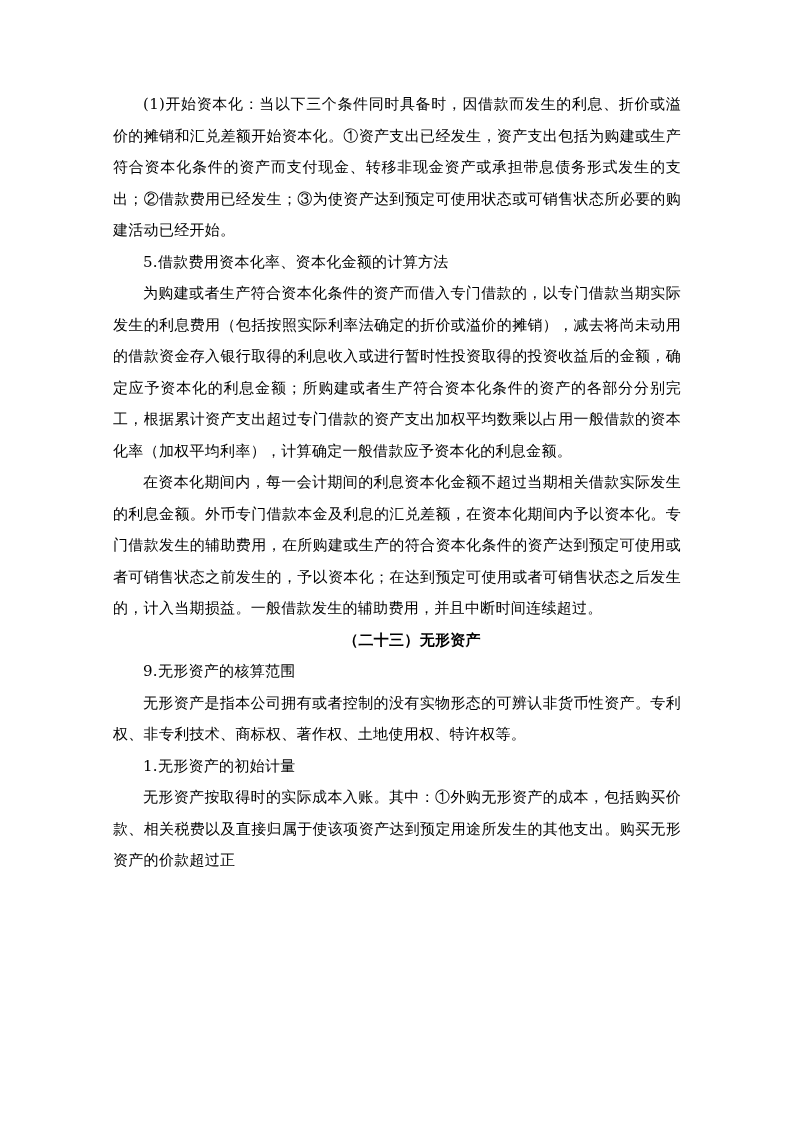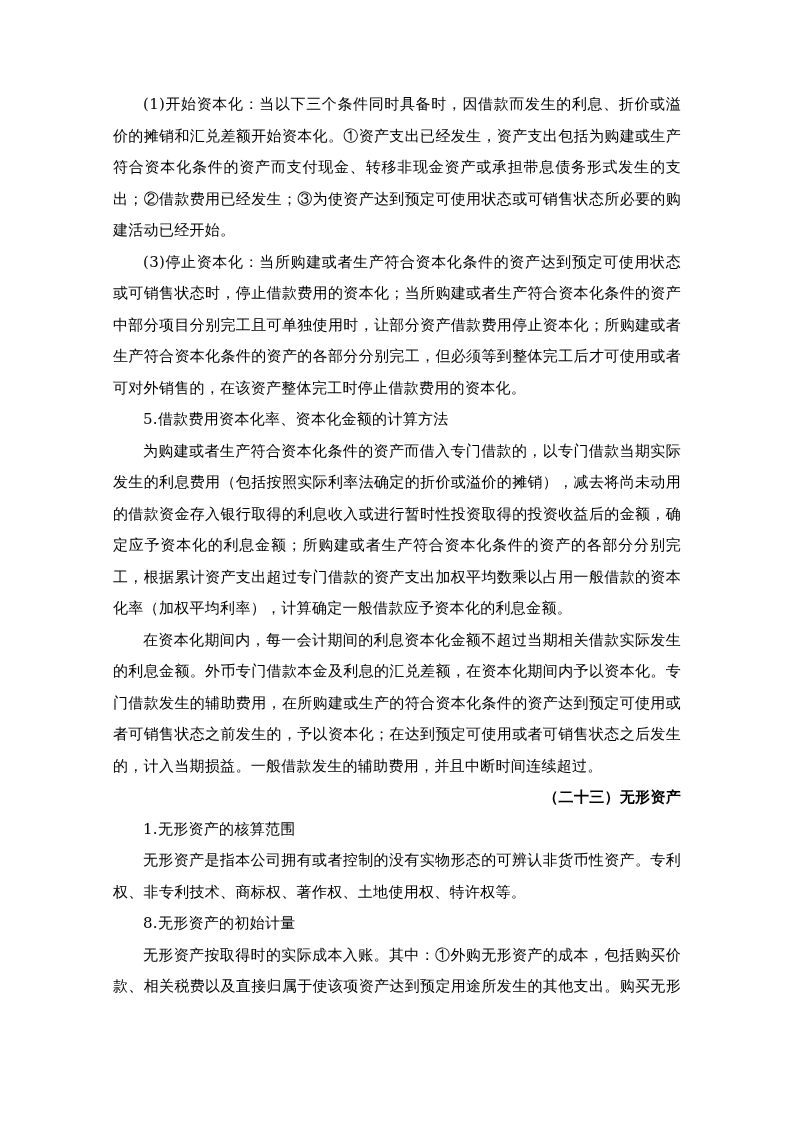--- a/index.html
+++ b/index.html
@@ -28,43 +28,42 @@
     padding: 0;
     font-size: 15px;
     line-height: 31.5px;
     text-align: justify;
     text-indent: 2em;
     letter-spacing: 0.3px;
     word-break: break-all;
   }
   .content p.heading-bold {
     font-weight: bold;
-    text-align: right;
+    text-align: center;
   }
   .page-number {
     position: absolute;
     left: 0;
     right: 0;
     top: 1036px;
     text-align: center;
     font-size: 13px;
     line-height: 20px;
     color: #6d28d9;
   }
 </style>
 </head>
 <body>
 
 <div class="page">
   <div class="content">
     <p>(1)开始资本化：当以下三个条件同时具备时，因借款而发生的利息、折价或溢价的摊销和汇兑差额开始资本化。①资产支出已经发生，资产支出包括为购建或生产符合资本化条件的资产而支付现金、转移非现金资产或承担带息债务形式发生的支出；②借款费用已经发生；③为使资产达到预定可使用状态或可销售状态所必要的购建活动已经开始。</p>
-    <p>(3)停止资本化：当所购建或者生产符合资本化条件的资产达到预定可使用状态或可销售状态时，停止借款费用的资本化；当所购建或者生产符合资本化条件的资产中部分项目分别完工且可单独使用时，让部分资产借款费用停止资本化；所购建或者生产符合资本化条件的资产的各部分分别完工，但必须等到整体完工后才可使用或者可对外销售的，在该资产整体完工时停止借款费用的资本化。</p>
     <p>5.借款费用资本化率、资本化金额的计算方法</p>
     <p>为购建或者生产符合资本化条件的资产而借入专门借款的，以专门借款当期实际发生的利息费用（包括按照实际利率法确定的折价或溢价的摊销），减去将尚未动用的借款资金存入银行取得的利息收入或进行暂时性投资取得的投资收益后的金额，确定应予资本化的利息金额；所购建或者生产符合资本化条件的资产的各部分分别完工，根据累计资产支出超过专门借款的资产支出加权平均数乘以占用一般借款的资本化率（加权平均利率），计算确定一般借款应予资本化的利息金额。</p>
     <p>在资本化期间内，每一会计期间的利息资本化金额不超过当期相关借款实际发生的利息金额。外币专门借款本金及利息的汇兑差额，在资本化期间内予以资本化。专门借款发生的辅助费用，在所购建或生产的符合资本化条件的资产达到预定可使用或者可销售状态之前发生的，予以资本化；在达到预定可使用或者可销售状态之后发生的，计入当期损益。一般借款发生的辅助费用，并且中断时间连续超过。</p>
     <p class="heading-bold">（二十三）无形资产</p>
-    <p>1.无形资产的核算范围</p>
+    <p>9.无形资产的核算范围</p>
     <p>无形资产是指本公司拥有或者控制的没有实物形态的可辨认非货币性资产。专利权、非专利技术、商标权、著作权、土地使用权、特许权等。</p>
-    <p>8.无形资产的初始计量</p>
+    <p>1.无形资产的初始计量</p>
     <p>无形资产按取得时的实际成本入账。其中：①外购无形资产的成本，包括购买价款、相关税费以及直接归属于使该项资产达到预定用途所发生的其他支出。购买无形资产的价款超过正</p>
   </div>
   <div class="page-number">27</div>
 </div>
 
 </body></html>

